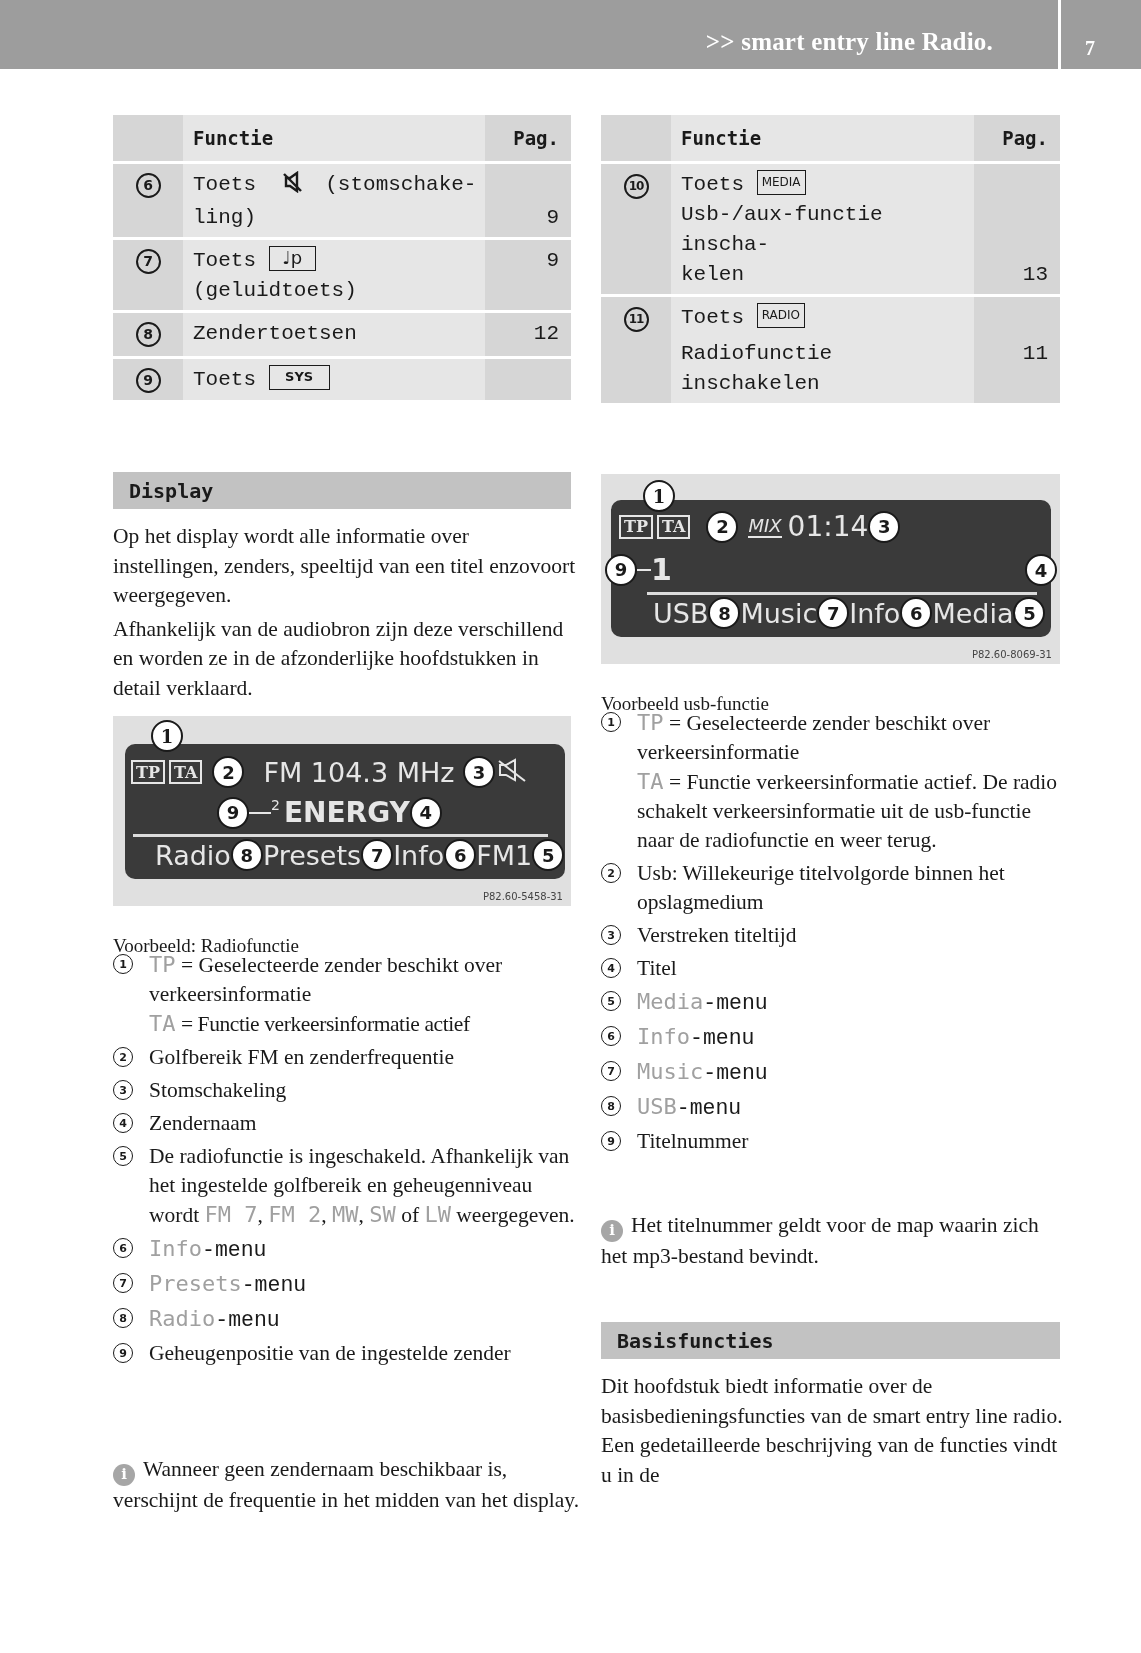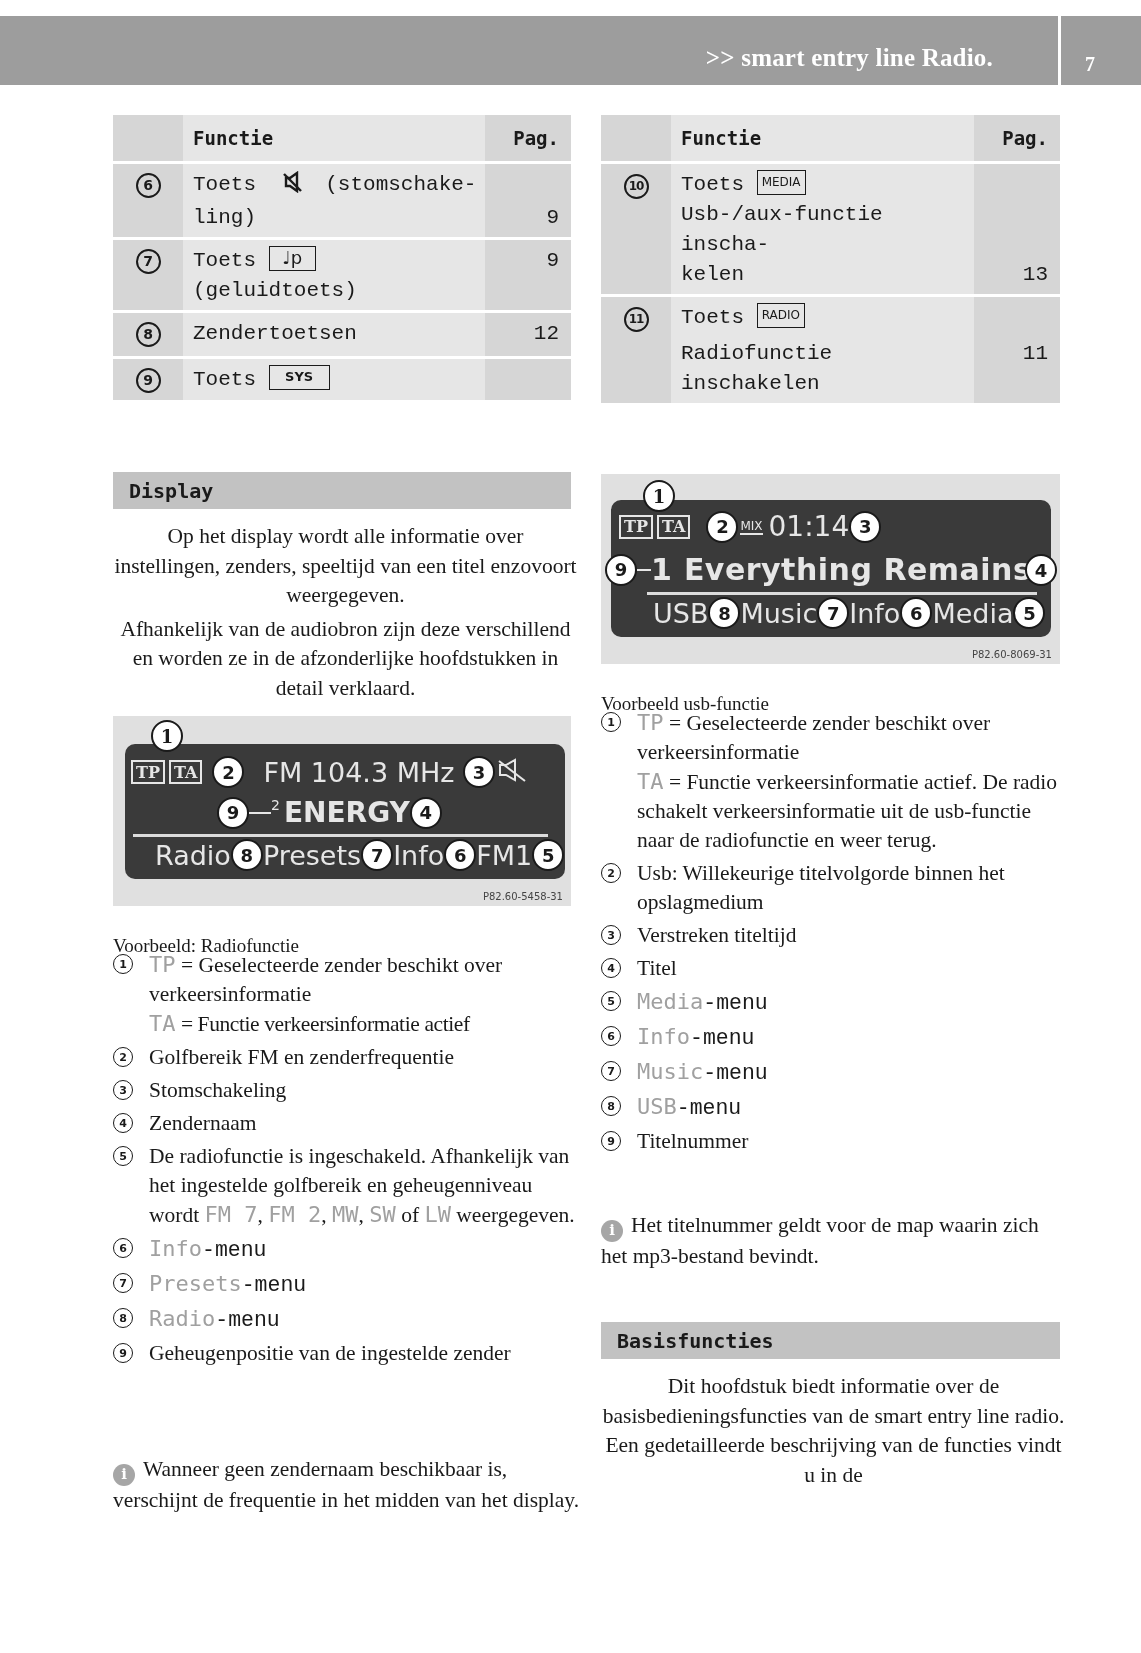--- a/index.html
+++ b/index.html
@@ -1,19 +1,19 @@
 <!DOCTYPE html>
 <html><head>
 <meta charset="utf-8">
 <style>
   * { box-sizing: border-box; margin: 0; padding: 0; }
   html, body { width: 1141px; height: 1653px; background: #ffffff; }
   body { position: relative; font-family: "DejaVu Serif", "Liberation Serif", serif; color: #1a1a1a; overflow: hidden; }
 
-  .header { position: absolute; left: 0; top: 16px; width: 1141px; height: 69px; background: #9d9d9d; }
+  .header { position: absolute; left: 0; top: 0; width: 1141px; height: 69px; background: #9d9d9d; }
   .header .title { position: absolute; right: 148px; top: 28px; font-family: "Liberation Serif", serif; font-weight: bold; font-size: 25px; color: #ffffff; letter-spacing: 0.2px; }
   .header .sep { position: absolute; left: 1058px; top: 0; width: 3px; height: 69px; background: #ffffff; }
   .header .pagenum { position: absolute; left: 1085px; top: 37px; font-family: "Liberation Serif", serif; font-weight: bold; font-size: 20px; color: #ffffff; }
 
   
   .ftable { position: absolute; border-collapse: separate; border-spacing: 0; font-family: "Liberation Mono", monospace; font-size: 21px; color: #1a1a1a; }
   .ftable td, .ftable th { vertical-align: top; }
   .ftable .c-num { background: #d6d6d6; width: 70px; text-align: center; }
   .ftable .c-fun { background: #e6e6e6; padding-left: 10px; }
   .ftable .c-pag { background: #d6d6d6; width: 86px; text-align: right; padding-right: 12px; }
@@ -26,21 +26,21 @@
   .circ { display: inline-flex; align-items: center; justify-content: center; width: 25px; height: 25px; border: 2px solid #1a1a1a; border-radius: 50%; font-family: "DejaVu Sans", sans-serif; font-weight: bold; font-size: 14px; line-height: 1; }
   .circ.two { font-size: 12px; letter-spacing: -1px; }
   .keybox { display: inline-flex; align-items: center; justify-content: center; border: 1.5px solid #1a1a1a; height: 25px; padding: 0 4px; vertical-align: middle; font-family: "DejaVu Sans", sans-serif; font-size: 12px; position: relative; top: -2px; }
   .keybox.sys { font-weight: bold; font-size: 13px; width: 61px; }
   .keybox.snd { width: 47px; font-size: 18px; }
 
   
   .sechead { position: absolute; height: 37px; background: #c2c2c2; font-family: "DejaVu Sans Mono", monospace; font-weight: bold; font-size: 20px; padding-left: 16px; line-height: 38px; }
 
   .para { position: absolute; font-family: "Liberation Serif", serif; font-size: 21.5px; line-height: 29.5px; }
-  .para p { margin-bottom: 4px; text-align: center; }
+  .para p { margin-bottom: 4px; }
 
   
   .figure { position: absolute; background: #e0e0e0; }
   .lcd { position: absolute; background: #3a3a3a; border-radius: 10px; color: #e6e6e6; font-family: "DejaVu Sans", sans-serif; }
   .lcd .row { position: absolute; white-space: nowrap; display: flex; align-items: center; }
   .lcd .line { position: absolute; height: 3px; background: #dcdcdc; }
   .fcirc { display: inline-flex; align-items: center; justify-content: center; width: 32px; height: 32px; border: 2.5px solid #1a1a1a; background: #ffffff; color: #1a1a1a; border-radius: 50%; font-weight: bold; font-size: 18px; flex: none; }
   .tpta { display: inline-flex; align-items: center; justify-content: center; border: 2px solid #e6e6e6; height: 24px; padding: 0 3px; font-weight: bold; font-size: 16px; margin-right: 4px; font-family: "DejaVu Serif", serif; }
   .figcode { position: absolute; right: 8px; bottom: 4px; font-family: "DejaVu Sans", sans-serif; font-size: 10px; color: #444; }
 
@@ -187,29 +187,28 @@
   <span class="fcirc" style="position:absolute; left:38px; top:4px;">1</span>
   <div class="figcode">P82.60-5458-31</div>
 </div>
 
 <div class="figure" style="left:601px; top:474px; width:459px; height:190px;">
   <div class="lcd" style="left:10px; top:26px; width:440px; height:137px;">
     <div class="row" style="left:8px; top:10px;">
       <span class="tpta">TP</span>
       <span class="tpta">TA</span>
       <span class="fcirc" style="margin-left:12px;">2</span>
-      <span style="font-size:12px; margin-left:2px; border-bottom:2px solid #e6e6e6;">MIX</span>
+      <span style="font-size:18px; margin-left:10px; border-bottom:2px solid #e6e6e6;font-style:italic;">MIX</span>
       <span style="font-size:28px; margin-left:6px;">01:14</span>
       <span class="fcirc">3</span>
     </div>
     <div class="row" style="left:-6px; top:52px;">
       <span class="fcirc">9</span>
       <span style="width:14px; height:2px; background:#e6e6e6; display:inline-block;"></span>
       <span style="font-size:30px; font-weight:bold;">1</span>
-      <span style="font-size:30px; font-weight:bold; margin-left:12px; letter-spacing:0.5px;">Everything Remains</span>
     </div>
     <span class="fcirc" style="position:absolute; left:414px; top:54px;">4</span>
     <div class="line" style="left:36px; top:92px; width:390px;"></div>
     <div class="row" style="left:42px; top:97px; font-size:27px;">
       <span>USB</span>
       <span class="fcirc">8</span>
       <span>Music</span>
       <span class="fcirc">7</span>
       <span>Info</span>
       <span class="fcirc">6</span>

